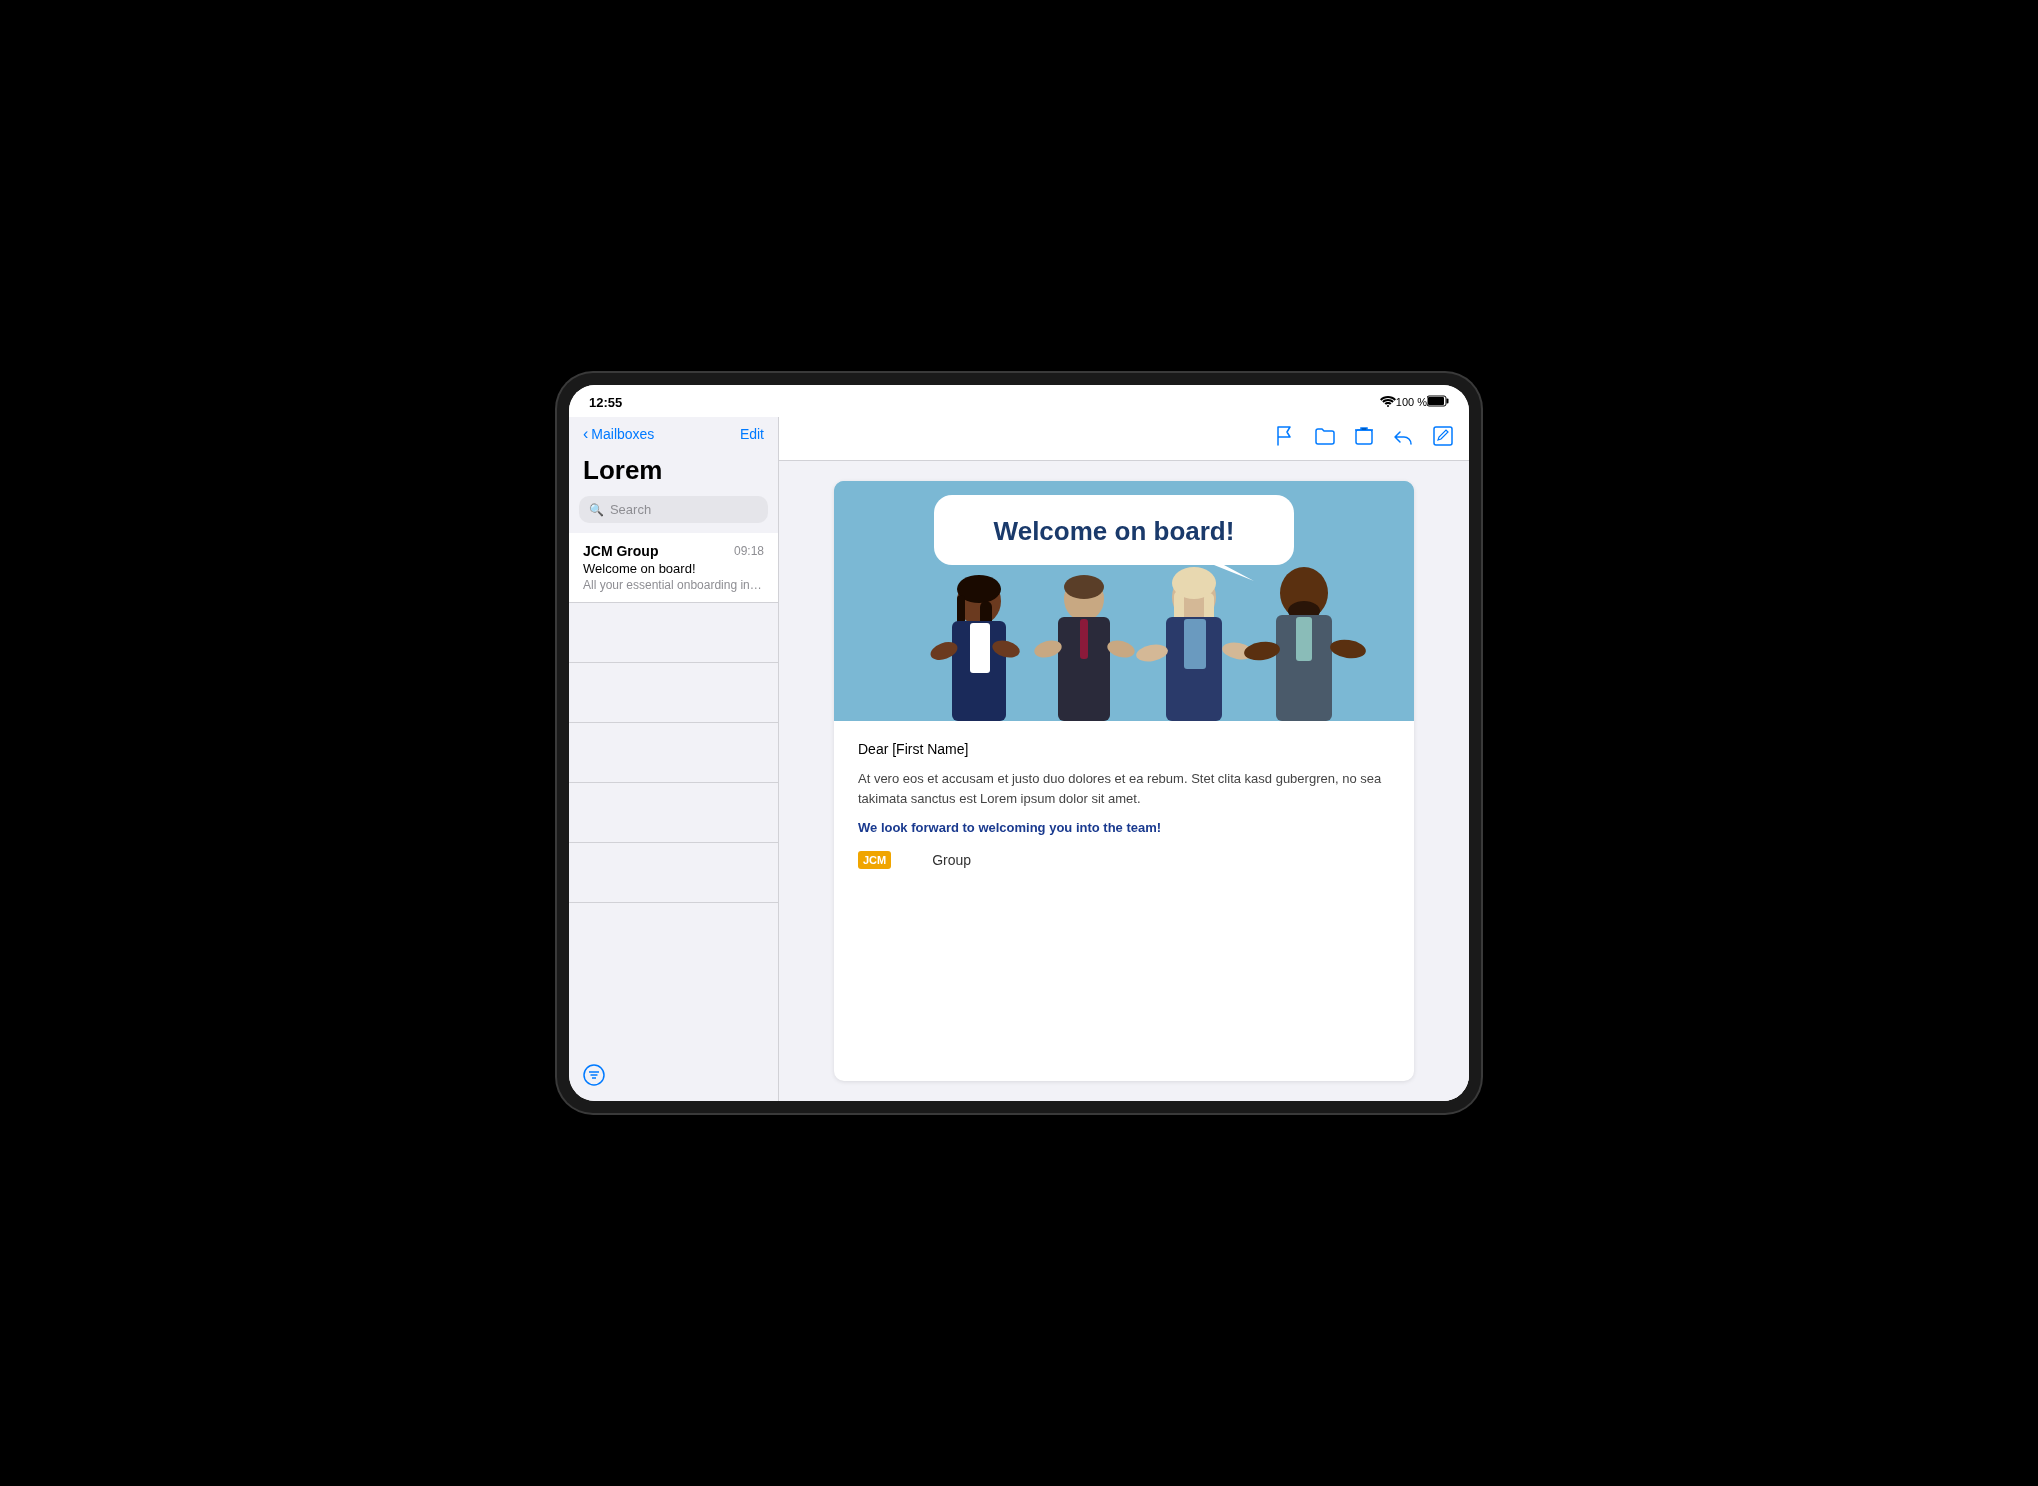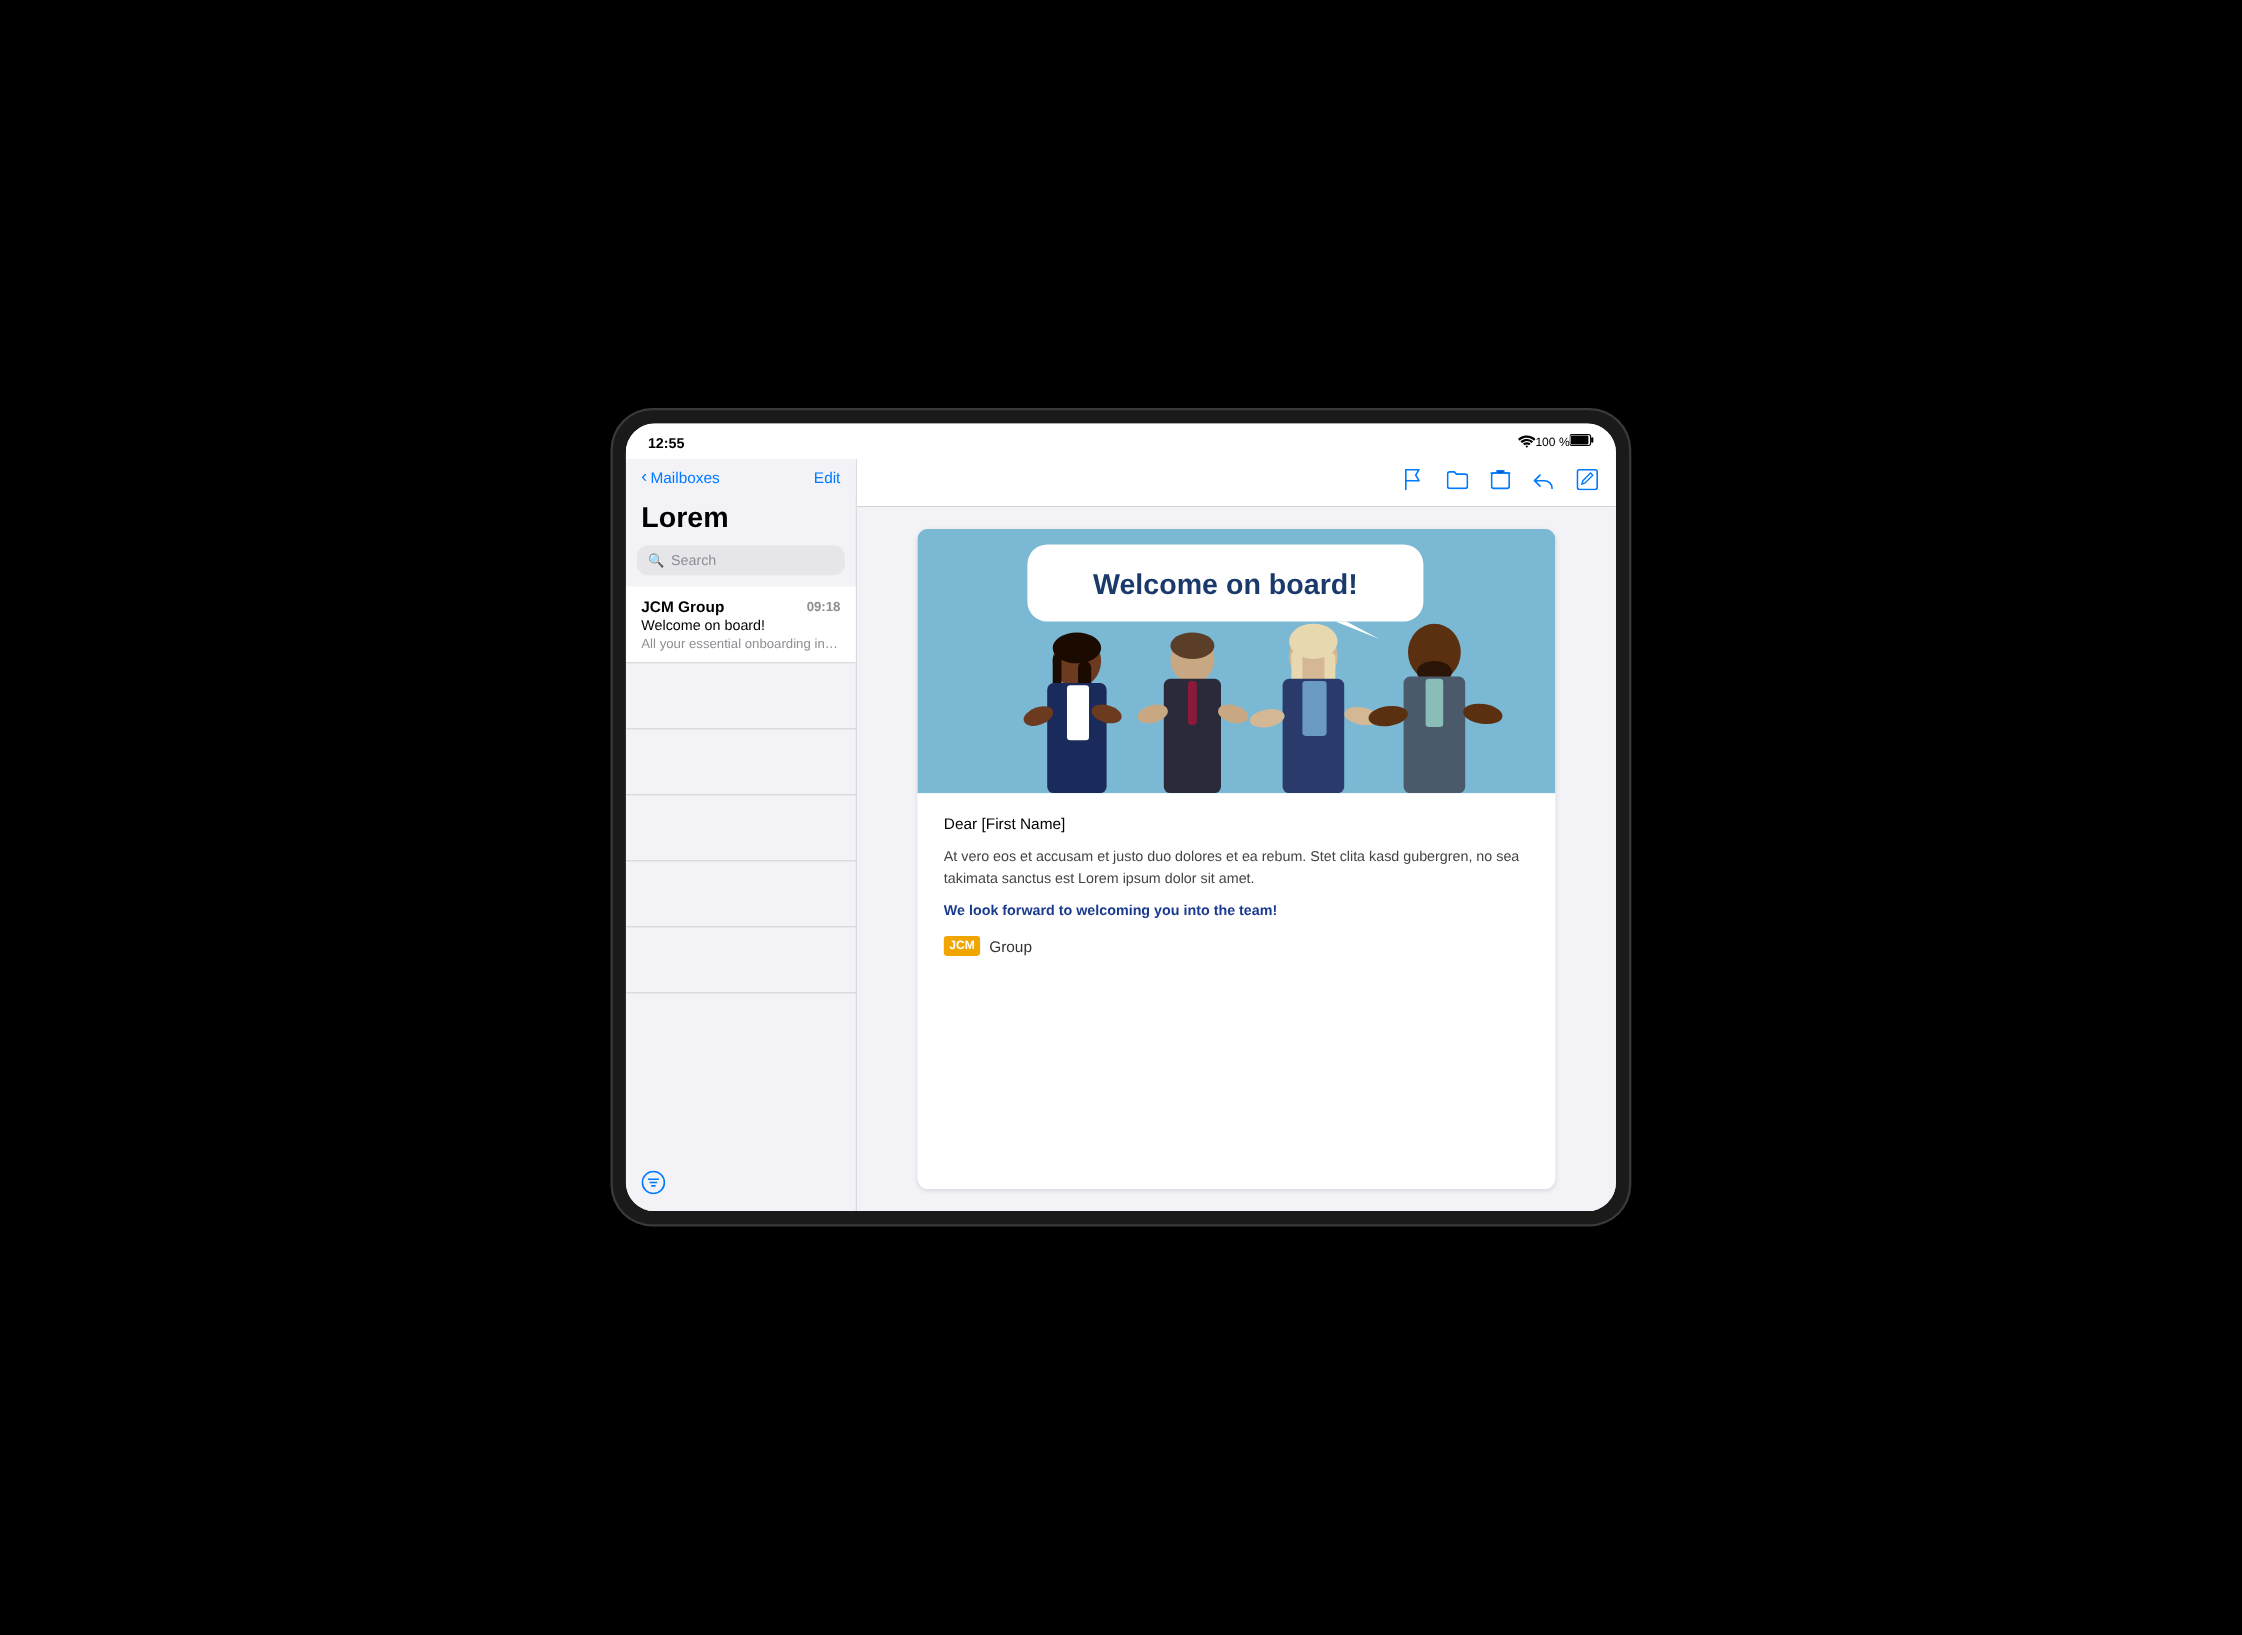--- a/index.html
+++ b/index.html
@@ -138,21 +138,20 @@
       margin-bottom: 2px;
     }
     .email-sender {
       font-size: 14px;
       font-weight: 700;
       color: #000;
     }
     .email-time {
       font-size: 12px;
       color: #8e8e93;
-      font-weight: bold;
     }
     .email-subject {
       font-size: 13px;
       color: #000;
       margin-bottom: 2px;
     }
     .email-preview {
       font-size: 12px;
       color: #8e8e93;
       white-space: nowrap;
@@ -252,20 +251,21 @@
       background: #f0a500;
       color: #fff;
       font-size: 11px;
       font-weight: 800;
       padding: 3px 5px;
       border-radius: 3px;
     }
     .jcm-group-text {
       font-size: 14px;
       color: #333;
+      margin-left: 33px;
     }
   </style>
 </head>
 <body>
 
 <div class="ipad-frame">
   <div class="ipad-screen">
 
     <div class="status-bar">
       <span class="status-time">12:55</span>

